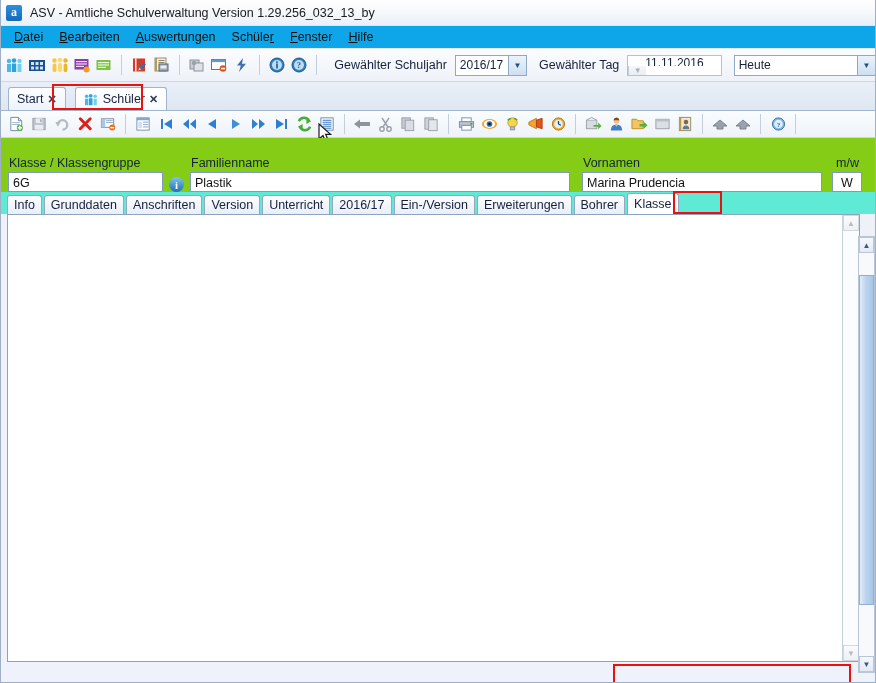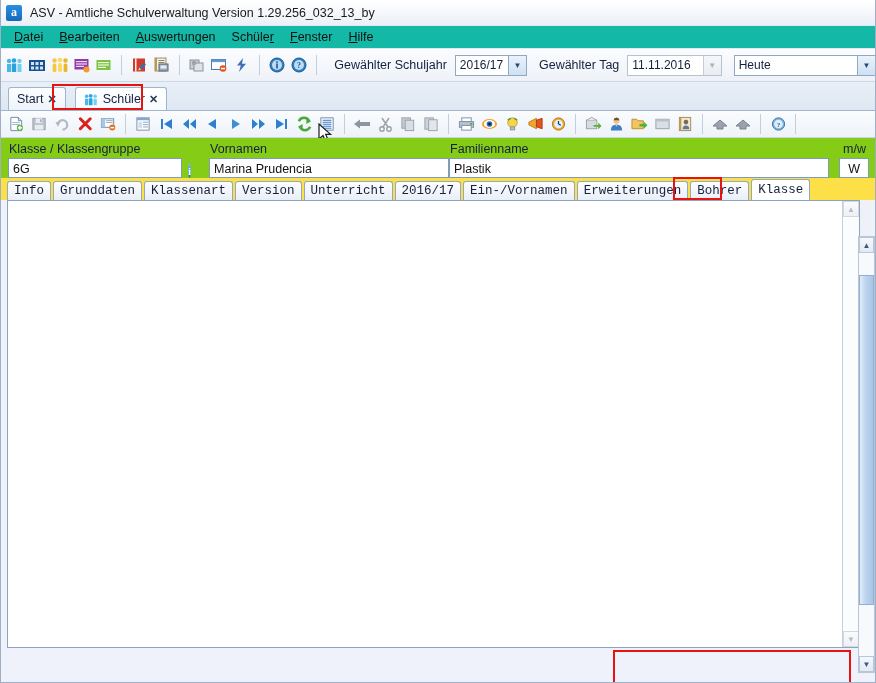--- a/index.html
+++ b/index.html
@@ -40,21 +40,21 @@
     margin-right: 8px;
   }
   .title-text {
     font-size: 12.5px;
     color: #1a1a1a;
   }
 
   
   .menubar {
     height: 22px;
-    background: #14b8a6;
+    background: #0ea5e9;
     display: flex;
     align-items: center;
     padding-left: 6px;
     border-bottom: 1px solid #e2e8f1;
   }
   .menu-item {
     padding: 2px 8px;
     font-size: 12.5px;
     color: #101010;
     cursor: default;
@@ -111,21 +111,21 @@
     border-left: 1px solid #8fa8c4;
     display: flex; align-items: center; justify-content: center;
     color: #1c4f80;
     font-size: 8px;
   }
   .combo .carrow.dis {
     background: linear-gradient(to bottom, #f6f7f9 0%, #e9ecf1 100%);
     color: #a9b2bf;
     border-left: 1px solid #c3ccd8;
   }
-  .combo.dis { border-color: #b8c2cf; }
+  .combo.dis { border-color: #b8c2cf; flex-direction: column; }
 
   
   .tabstrip {
     height: 28px;
     background: linear-gradient(to bottom, #e9eff7 0%, #dee7f2 100%);
     display: flex;
     align-items: flex-end;
     padding-left: 8px;
     border-bottom: 1px solid #9fb4cd;
     position: relative;
@@ -219,24 +219,23 @@
     font-style: italic;
     color: #1b2a45;
     padding: 5px 0 4px 8px;
   }
 
   
   .innertabs {
     display: flex;
     align-items: flex-end;
     padding-left: 7px;
-    background: #fde047;
+    background: #5eead4;
     height: 22px;
     position: relative;
-    font-family: Liberation Mono, monospace;
   }
   .itab {
     height: 19px;
     line-height: 19px;
     padding: 0 6px;
     font-size: 12.5px;
     border: 1px solid #93a9c3;
     border-bottom: none;
     border-radius: 3px 3px 0 0;
     background: linear-gradient(to bottom, #fcfdff 0%, #e9eef7 100%);
@@ -787,51 +786,51 @@
       <path d="M1 1 L1 16 L5 12.5 L7.6 18.6 L10.3 17.4 L7.7 11.4 L12.6 11.4 Z" fill="#ffffff" stroke="#1a1a1a" stroke-width="1.2"></path>
     </svg>
   </div>
 </div>
 
 <div class="formarea">
   <div class="frow">
 
     <div class="fgroup">
       <div class="flabel">Klasse / Klassengruppe</div>
-      <div class="finput" style="width:174px;">6G</div>
+      <div class="finput" style="width:155px;">6G</div>
     </div>
 
     <div class="info-dot">i</div>
+
+    <div class="fgroup">
+      <div class="flabel">Familienname</div>
+      <div class="finput" style="width:380px;">Plastik</div>
+    </div>
 
     <div class="fgroup" style="margin-left:12px;">
       <div class="flabel">Vornamen</div>
       <div class="finput" style="width:240px;">Marina Prudencia</div>
     </div>
 
-    <div class="fgroup">
-      <div class="flabel">Familienname</div>
-      <div class="finput" style="width:380px;">Plastik</div>
-    </div>
-
-    <div class="fgroup" style="margin-left:10px;">
+    <div class="fgroup" style="margin-left:10px;margin-top:14px;">
       <div class="flabel" style="text-align:center;">m/w</div>
       <div class="finput" style="width:30px; text-align:center; padding:0;">W</div>
     </div>
   </div>
 
 </div>
 
 <div class="innertabs">
   <div class="itab">Info</div>
   <div class="itab">Grunddaten</div>
-  <div class="itab">Klassenart</div>
+  <div class="itab">Anschriften</div>
   <div class="itab">Version</div>
   <div class="itab">Unterricht</div>
   <div class="itab">2016/17</div>
-  <div class="itab">Ein-/Vornamen</div>
+  <div class="itab">Ein-/Version</div>
   <div class="itab">Erweiterungen</div>
   <div class="itab">Bohrer</div>
   <div class="itab active">Klasse</div>
   <div class="hl-box" style="left:673px; top:-1px; width:49px; height:23px;"></div>
 </div>
 
 <div class="contentwrap">
   <div class="panel-outer">
     <div class="panel-white"></div>
     <div class="vscroll inner">

